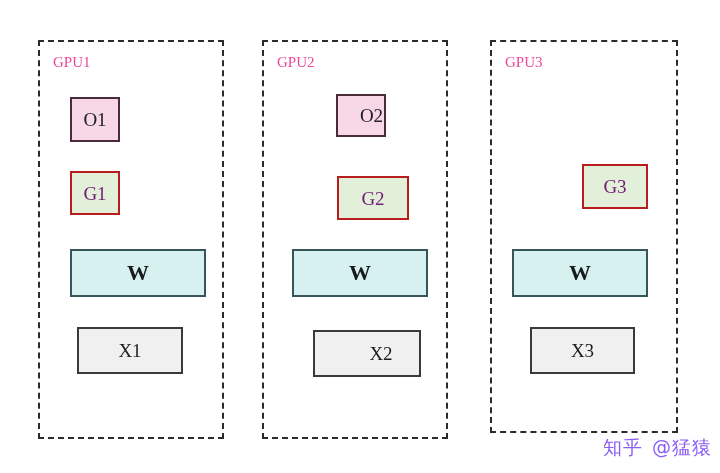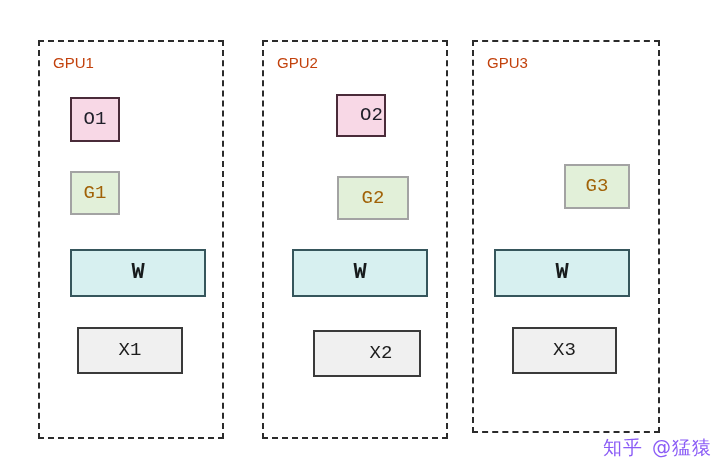--- a/index.html
+++ b/index.html
@@ -28,46 +28,46 @@
     border: 2px dashed #2b2b2b;
     background: transparent;
     box-sizing: border-box;
   }
   .gpu-label {
     position: absolute;
     top: 13px;
     left: 13px;
     font-size: 15px;
     line-height: 1;
-    color: #c2410c;
-    font-family: Liberation Sans, sans-serif;
+    color: #ec4899;
+    font-family: Liberation Serif, serif;
     white-space: nowrap;
   }
 
   
   .node {
     position: absolute;
     box-sizing: border-box;
     display: flex;
     align-items: center;
     justify-content: center;
-    font-family: Liberation Mono, monospace;
+    font-family: Liberation Serif, serif;
     line-height: 1;
   }
 
   .node.o-node {
     background: #f8d8e6;
     border: 2px solid #4a2b39;
     color: #20202a;
     font-size: 19px;
   }
   .node.g-node {
     background: #e2f0d9;
-    border: 2px solid #a3a3a3;
-    color: #a16207;
+    border: 2px solid #b91c1c;
+    color: #701a75;
     font-size: 19px;
   }
   .node.w-node {
     background: #d7f0f0;
     border: 2px solid #36565c;
     color: #171b1c;
     font-size: 22px;
     font-weight: bold;
   }
   .node.x-node {
@@ -102,21 +102,21 @@
       <div class="node w-node" style="left: 30px; top: 207px; width: 136px; height: 48px;">W</div>
       <div class="node x-node" style="left: 37px; top: 285px; width: 106px; height: 47px; text-align: right;">X1</div>
     </div>
     <div class="gpu-group" style="left: 262px; top: 40px; width: 186px; height: 399px;">
       <div class="gpu-label">GPU2</div>
       <div class="node o-node" style="left: 72px; top: 52px; width: 50px; height: 43px; padding-left: 21px;">O2</div>
       <div class="node g-node" style="left: 73px; top: 134px; width: 72px; height: 44px;">G2</div>
       <div class="node w-node" style="left: 28px; top: 207px; width: 136px; height: 48px;">W</div>
       <div class="node x-node" style="left: 49px; top: 288px; width: 108px; height: 47px; padding-left: 28px;">X2</div>
     </div>
-    <div class="gpu-group" style="left: 472px; top: 40px; width: 188px; height: 393px;">
+    <div class="gpu-group" style="left: 490px; top: 40px; width: 188px; height: 393px;">
       <div class="gpu-label">GPU3</div>
       <div class="node g-node" style="left: 90px; top: 122px; width: 66px; height: 45px;">G3</div>
       <div class="node w-node" style="left: 20px; top: 207px; width: 136px; height: 48px;">W</div>
       <div class="node x-node" style="left: 38px; top: 285px; width: 105px; height: 47px;">X3</div>
     </div>
   </div>
 
 <div class="watermark">
   <span class="wm-mark">知乎</span>
   <span>@猛猿</span>

